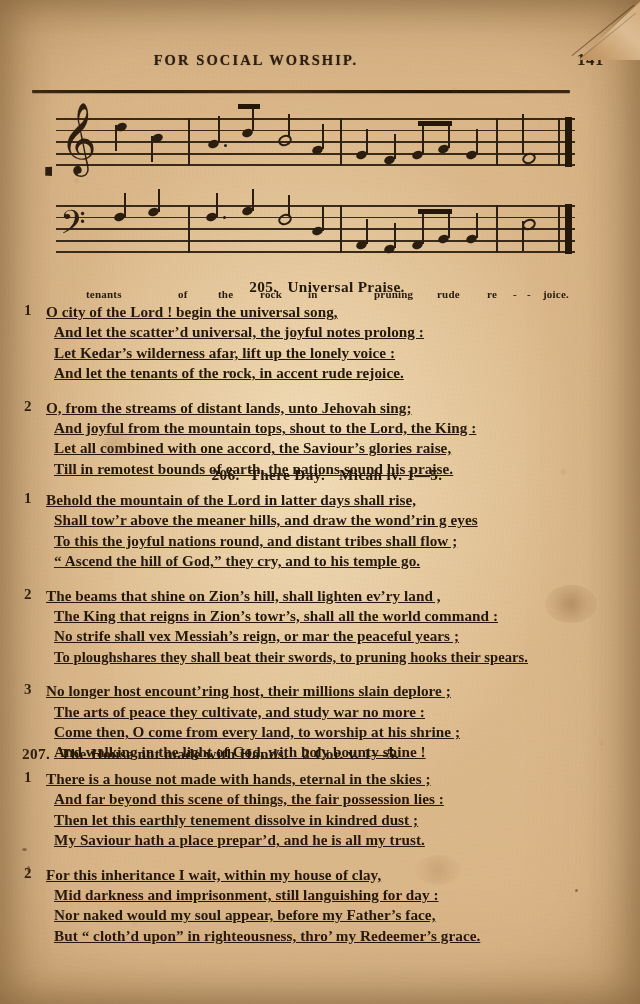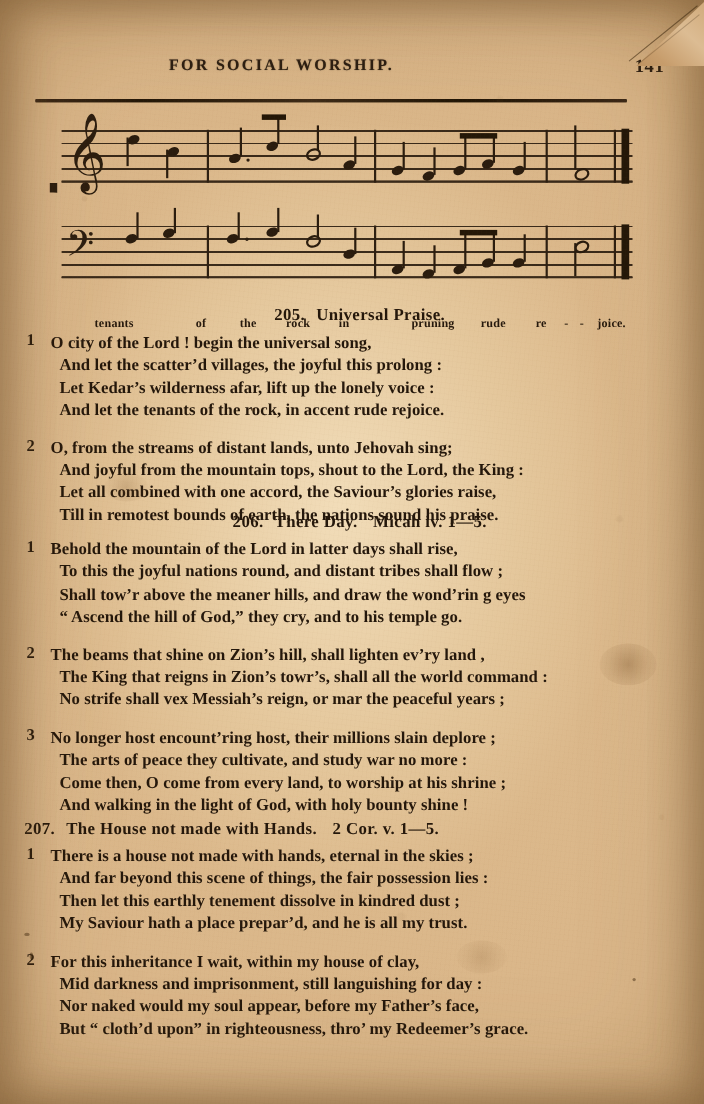--- a/index.html
+++ b/index.html
@@ -207,20 +207,21 @@
     font-size: 15px; font-weight: bold;
     color: #24170b;
   }
   .verse .vline {
     font-size: 15.2px;
     line-height: 20.4px;
     font-weight: bold;
     color: #24170b;
     white-space: nowrap;
     letter-spacing: .05px;
+    text-decoration: underline;
   }
   .verse .vline.indent { padding-left: 8px; }
   .speck { position: absolute; background: rgba(70,46,20,.5); border-radius: 50%; pointer-events: none; }
 </style>
 </head>
 <body>
 
 <div class="page">
 
   <div class="content">
@@ -332,49 +333,50 @@
       </div>
     </div>
 
     <div class="hymn" style="top:278px">
       <div class="hymn-title centered">
         <span class="num">205.</span><span>Universal Praise.</span>
       </div>
       <div class="verse">
         <span class="vnum">1</span>
         <div class="vline">O city of the Lord !  begin the universal song,</div>
-        <div class="vline indent">And let the scatter’d villages, the joyful this prolong :</div>
+        <div class="vline indent">And let the scatter’d universal, the joyful notes prolong :</div>
         <div class="vline indent">Let Kedar’s wilderness afar, lift up the lonely voice :</div>
         <div class="vline indent">And let the tenants of the rock, in accent rude rejoice.</div>
       </div>
       <div class="verse" style="margin-top:12px">
         <span class="vnum">2</span>
         <div class="vline">O, from the streams of distant lands, unto Jehovah sing;</div>
         <div class="vline indent">And joyful from the mountain tops, shout to the Lord, the King :</div>
         <div class="vline indent">Let all combined with one accord, the Saviour’s glories raise,</div>
         <div class="vline indent">Till in remotest bounds of earth, the nations sound his praise.</div>
       </div>
     </div>
 
     <div class="hymn" style="top:466px">
       <div class="hymn-title centered">
         <span class="num">206.</span><span>There Day.</span><span class="ref">Micah iv. 1—5.</span>
       </div>
       <div class="verse">
         <span class="vnum">1</span>
         <div class="vline">Behold the mountain of the Lord in latter days shall rise,</div>
+        <div class="vline indent">Shall tow’r above the meaner hills, and draw the wond’rin g eyes</div>
         <div class="vline indent">To this the joyful nations round, and distant tribes shall flow ;</div>
-        <div class="vline indent">Shall tow’r above the meaner hills, and draw the wond’rin g eyes</div>
         <div class="vline indent">“ Ascend the hill of God,” they cry, and to his temple go.</div>
       </div>
       <div class="verse" style="margin-top:12px">
         <span class="vnum">2</span>
         <div class="vline">The beams that shine on Zion’s hill, shall lighten ev’ry land ,</div>
         <div class="vline indent">The King that reigns in Zion’s towr’s, shall all the world command :</div>
         <div class="vline indent">No strife shall vex Messiah’s reign, or mar the peaceful years ;</div>
+        <div class="vline indent" style="font-size:14.6px">To ploughshares they shall beat their swords, to pruning hooks their spears.</div>
       </div>
       <div class="verse" style="margin-top:12px">
         <span class="vnum">3</span>
         <div class="vline">No longer host  encount’ring host, their millions slain deplore ;</div>
         <div class="vline indent">The arts of peace they cultivate, and study war no more :</div>
         <div class="vline indent">Come then, O  come from every land, to worship at his shrine ;</div>
         <div class="vline indent">And walking in the light of God, with holy bounty shine !</div>
       </div>
     </div>
 

